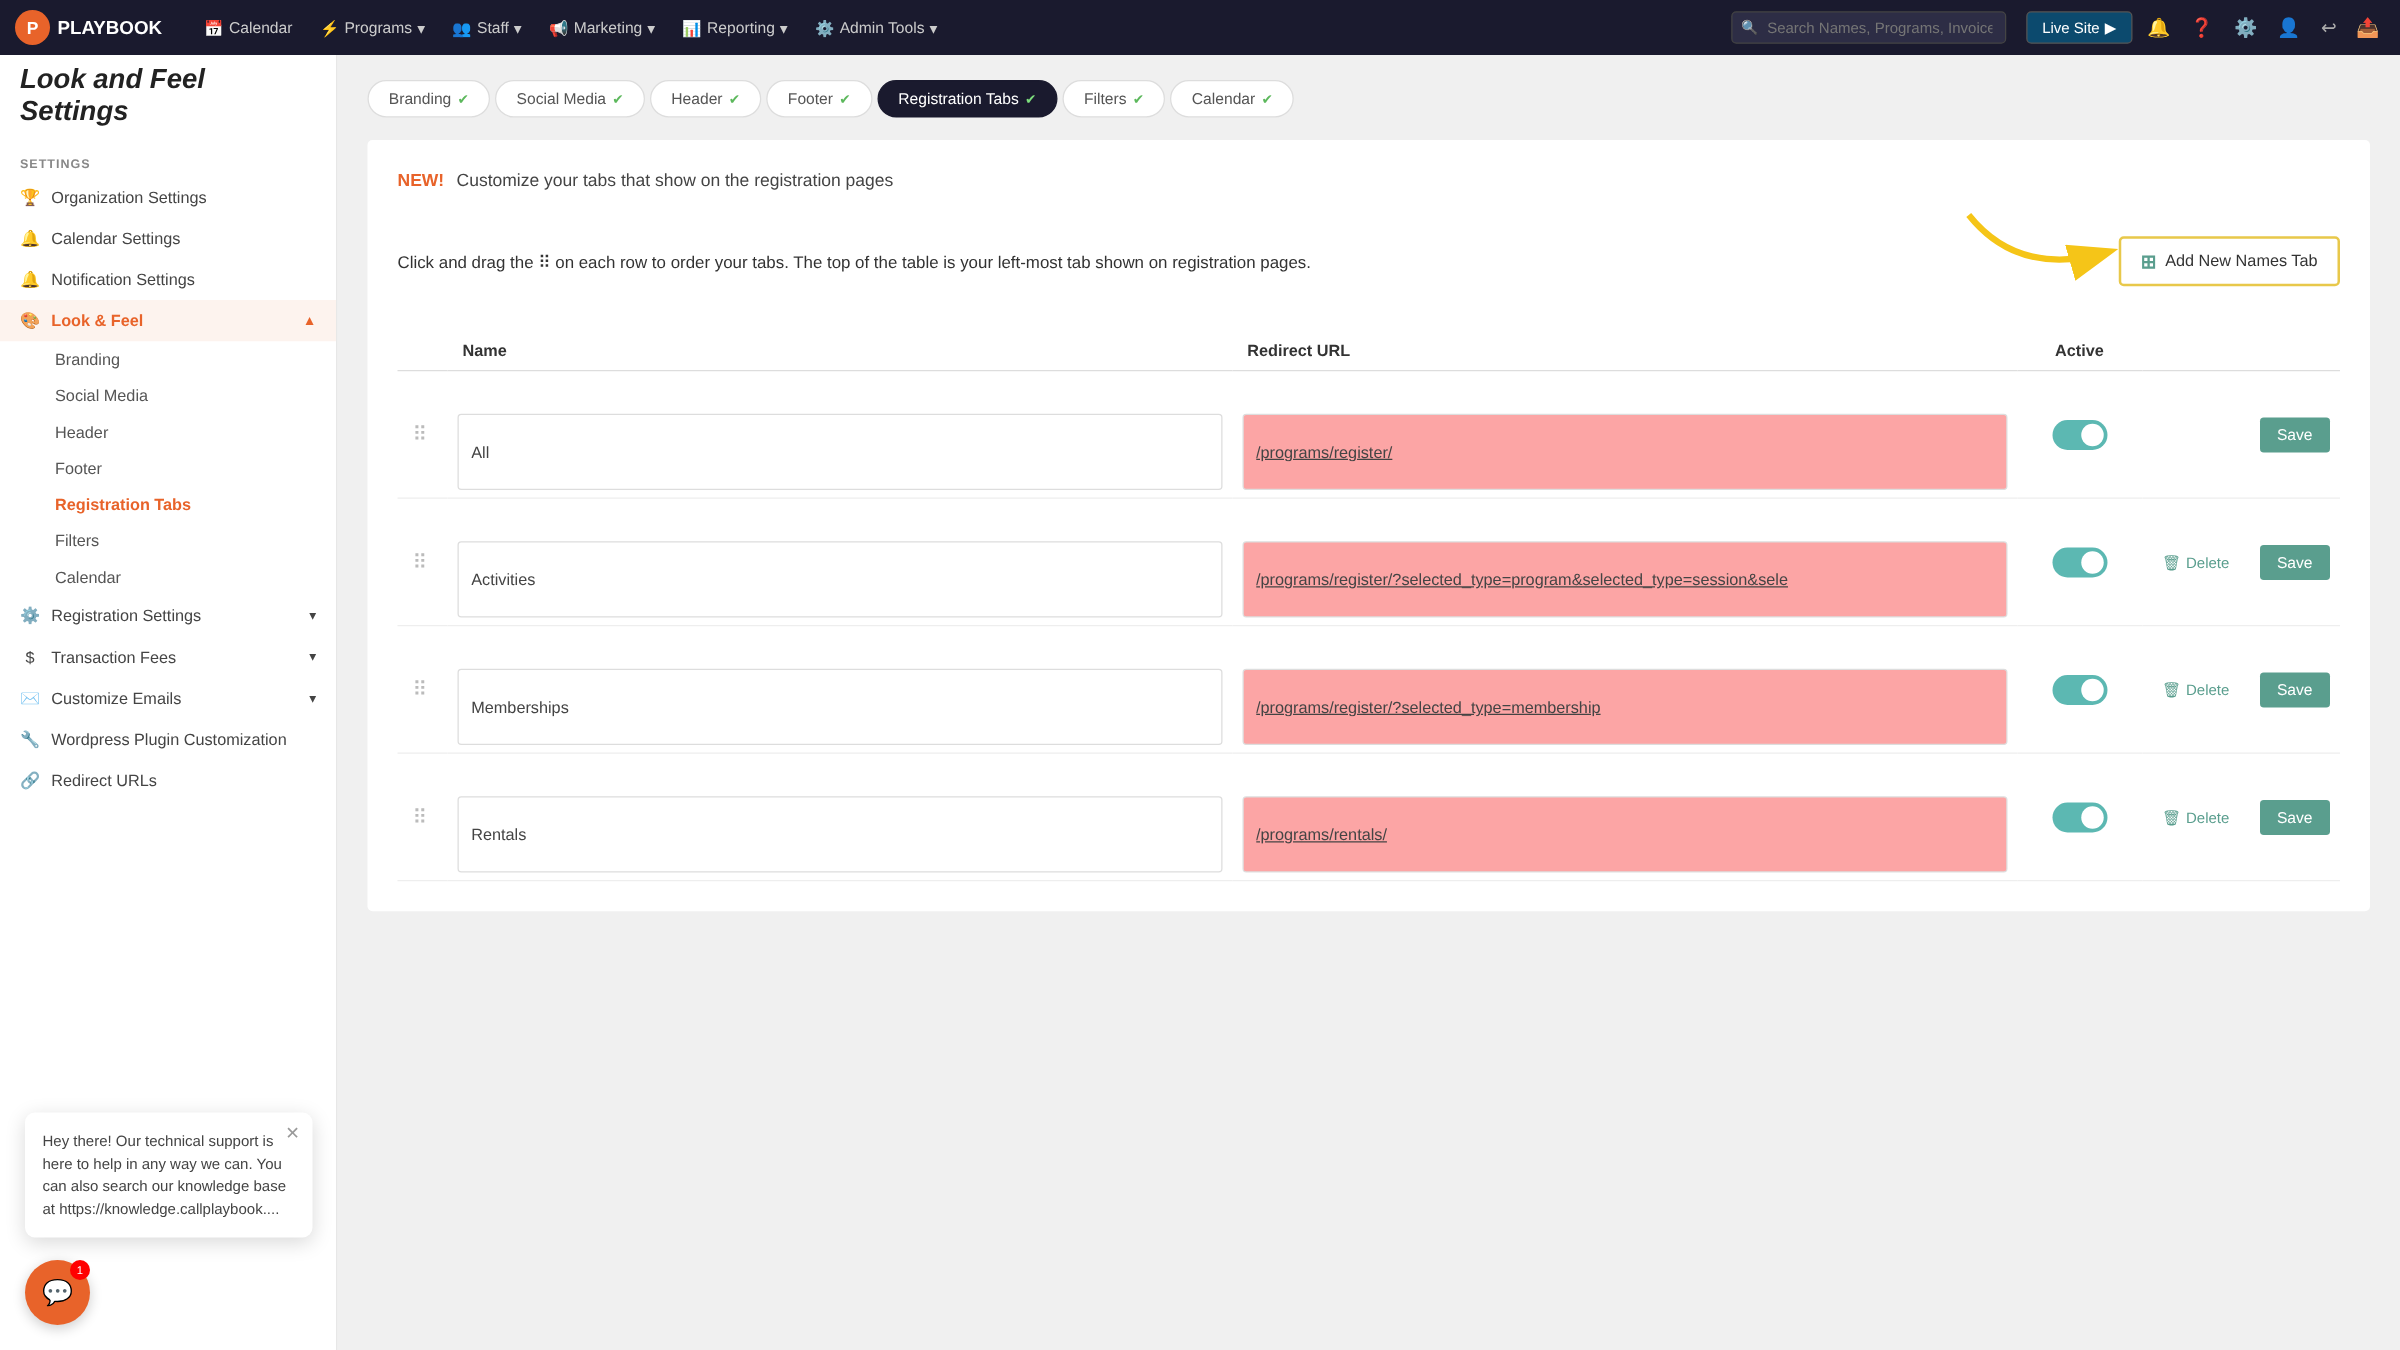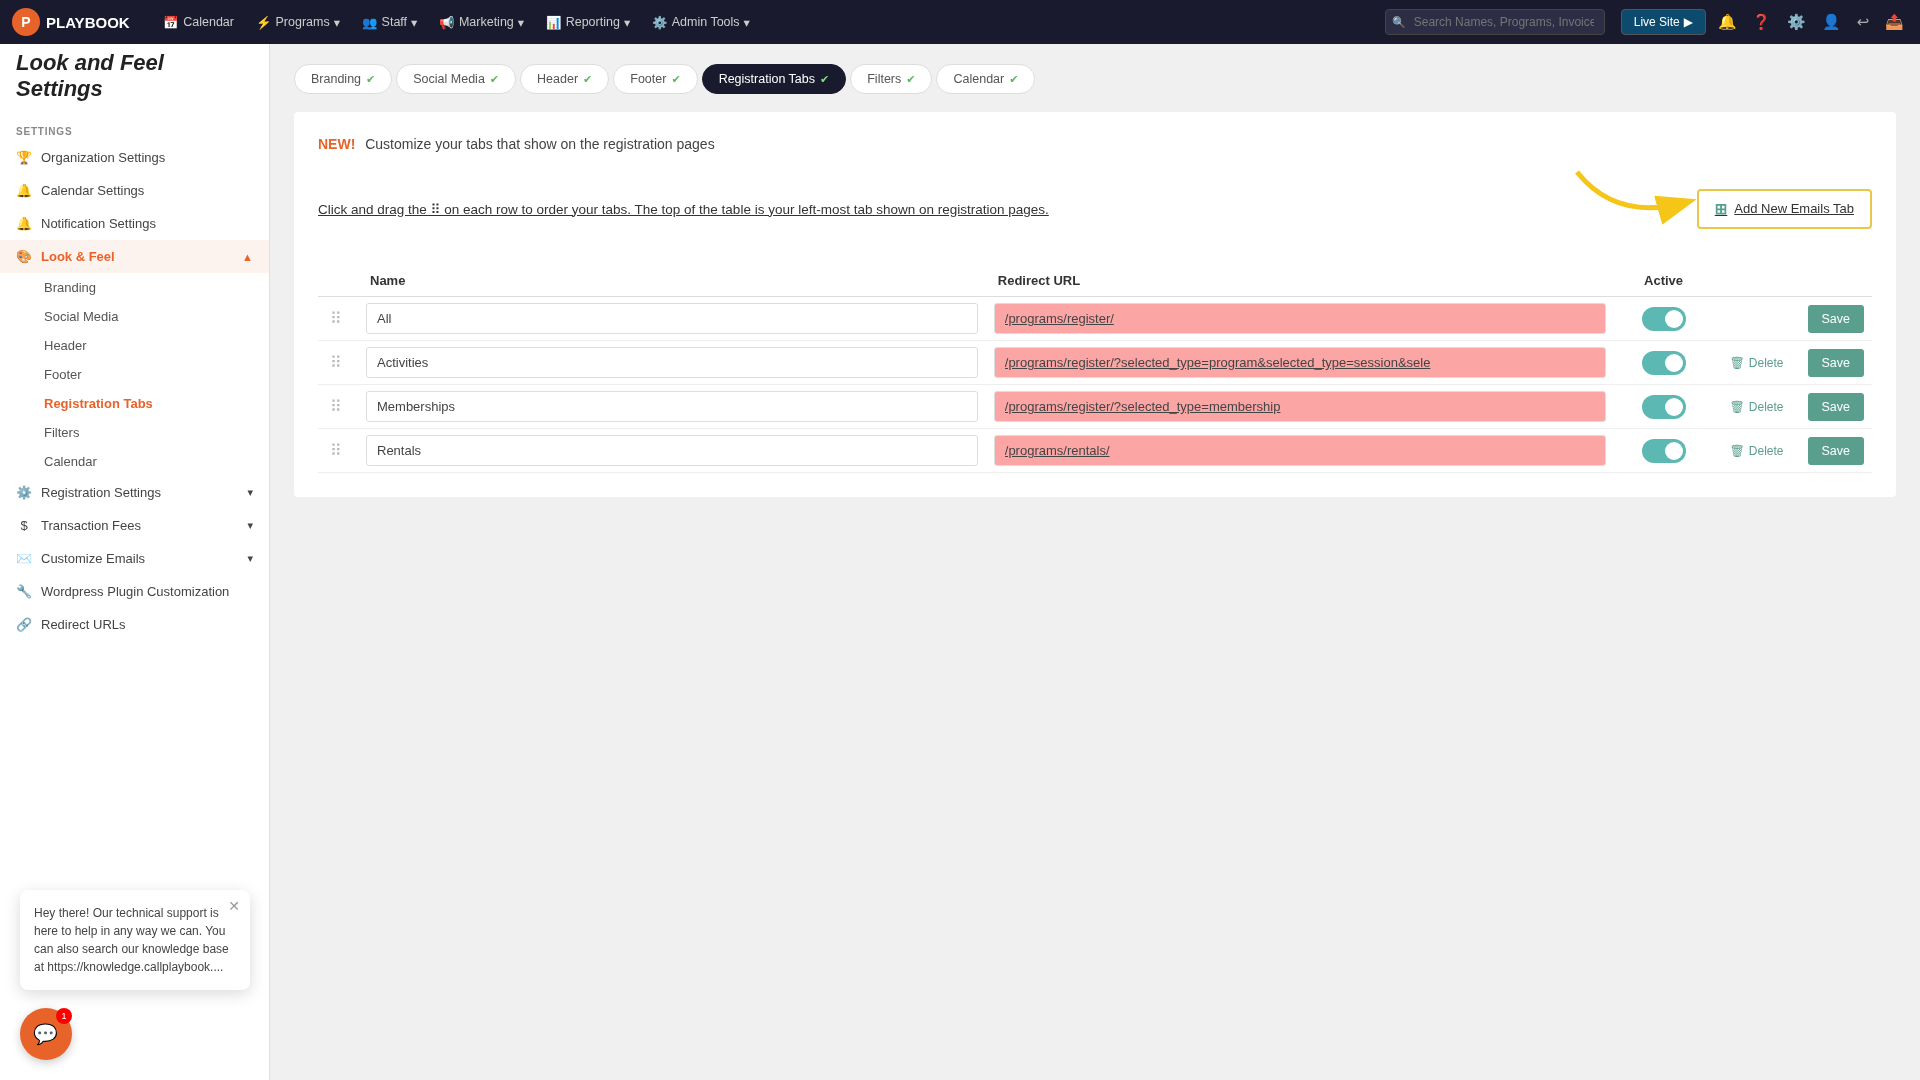--- a/index.html
+++ b/index.html
@@ -109,21 +109,21 @@
     .tab-item.active .check-icon { color: #7ddf7d; }
 
     
     .content-box {
       background: #fff; border-radius: 4px; padding: 24px; position: relative;
     }
     .new-badge { color: #e8632a; font-weight: 700; margin-right: 6px; }
     .intro-text { font-size: 14px; color: #444; margin-bottom: 20px; }
 
     .instructions-row {
-      display: flex; align-items: center; justify-content: space-between; margin-bottom: 20px; text-decoration: underline;
+      display: flex; align-items: center; justify-content: space-between; margin-bottom: 20px;
     }
     .instructions-text { font-size: 13.5px; color: #333; }
 
     .add-custom-tab-btn {
       background: #fff; border: 2px solid #e8c84a; color: #333; padding: 9px 16px; border-radius: 4px; font-size: 13px; cursor: pointer; display: flex; align-items: center; gap: 7px; font-weight: 500; white-space: nowrap;
     }
     .add-custom-tab-btn .plus-icon { color: #5a9e8e; font-size: 15px; font-weight: bold; }
 
     
     .tabs-table {
@@ -131,21 +131,21 @@
     }
     .tabs-table th {
       text-align: left; font-size: 13px; font-weight: 600; color: #333; padding: 8px 12px; border-bottom: 1px solid #ddd;
     }
     .tabs-table td {
       padding: 6px 8px; vertical-align: middle;
     }
     .tabs-table tr { border-bottom: 1px solid #eee; }
     .drag-handle { color: #bbb; font-size: 16px; cursor: grab; user-select: none; padding: 0 4px; }
     .tab-name-input, .tab-url-input {
-      width: 100%; border: 1px solid #ddd; border-radius: 3px; padding: 7px 10px; font-size: 13px; color: #444; background: #fff; outline: none;
+      width: 100%; border: 1px solid #ddd; border-radius: 3px; padding: 22px 10px; font-size: 13px; color: #444; background: #fff; outline: none; margin-top: 28px;
     }
     .tab-url-input { background: #fca5a5; text-decoration: underline; }
 
     
     .toggle-wrap { display: flex; justify-content: center; }
     .toggle {
       width: 44px; height: 24px; background: #5cb8b2; border-radius: 12px; position: relative; cursor: pointer; border: none;
     }
     .toggle::after {
       content: ''; position: absolute; top: 3px; right: 3px; width: 18px; height: 18px; background: #fff; border-radius: 50%;
@@ -330,21 +330,21 @@
                 <defs>
                   <marker id="arrowhead" markerWidth="8" markerHeight="8" refX="6" refY="3" orient="auto">
                     <path d="M0,0 L0,6 L8,3 z" fill="#f5c518"></path>
                   </marker>
                 </defs>
                 <path d="M 10,10 Q 50,60 120,40" stroke="#f5c518" stroke-width="5" fill="none" marker-end="url(#arrowhead)"></path>
               </svg>
             </div>
             <button class="add-custom-tab-btn">
               <span class="plus-icon">⊞</span>
-              <span>Add New Emails Tab</span>
+              <span>Add New Names Tab</span>
             </button>
           </div>
         </div>
       </div>
 
       <table class="tabs-table">
         <thead>
           <tr>
             <th style="width: 40px;"></th>
             <th>Name</th>

